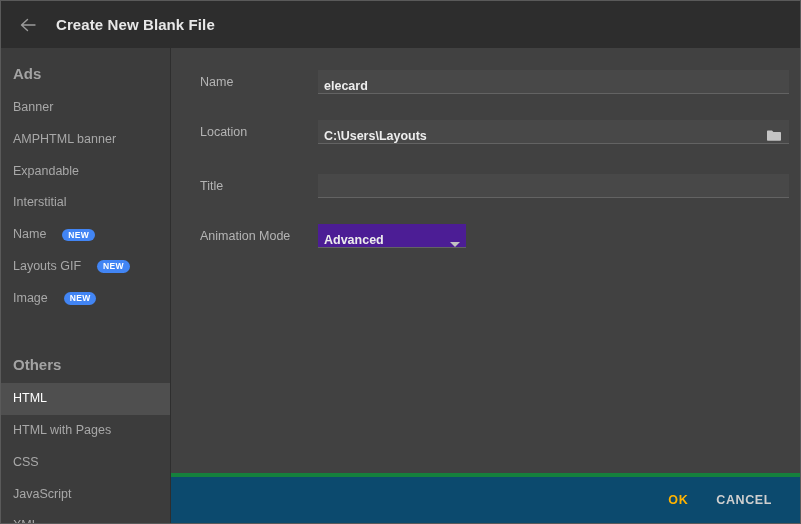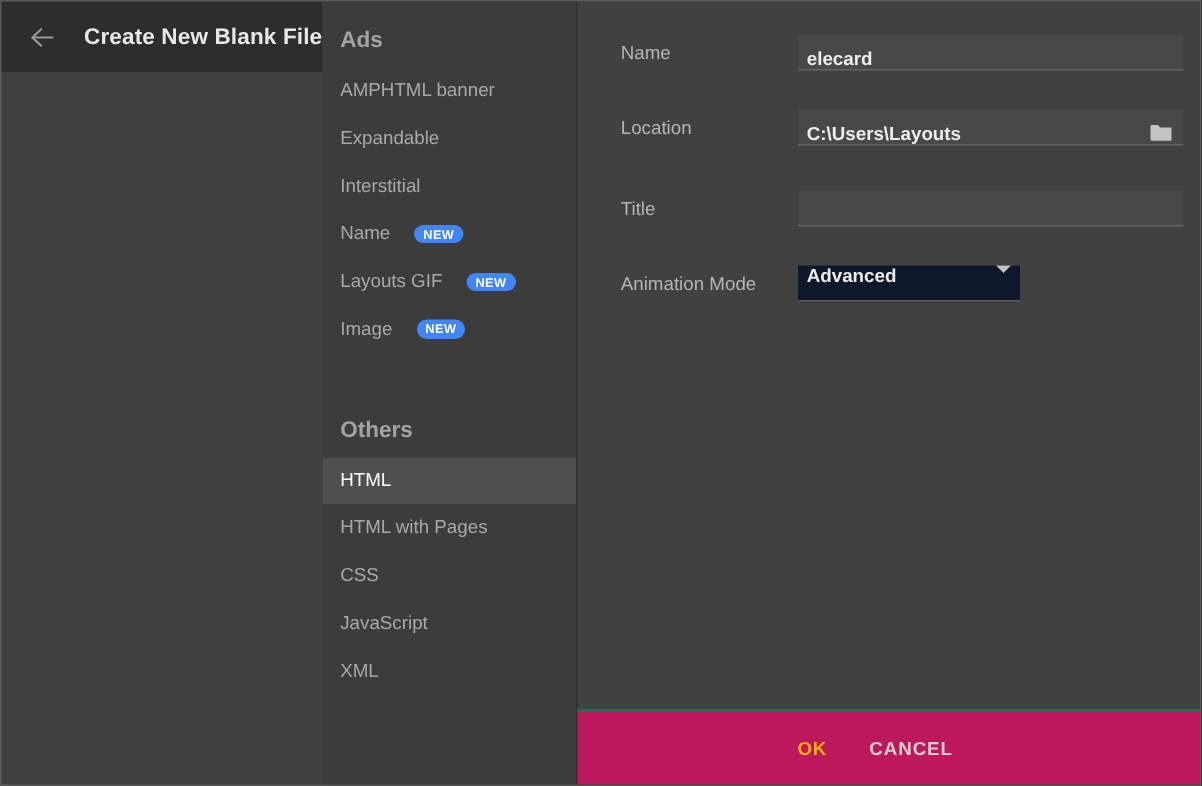--- a/index.html
+++ b/index.html
@@ -12,21 +12,21 @@
   }
   #app {
     position: relative;
     width: 801px;
     height: 524px;
     box-sizing: border-box;
     border: 1px solid #5a5a5a;
     background: #414141;
     overflow: hidden;
     display: flex;
-    flex-direction: row;
+    flex-direction: column;
   }
 
   
   .titlebar {
     height: 47px;
     min-height: 47px;
     background: #2d2d2d;
     display: flex;
     align-items: center;
     padding-left: 10px;
@@ -156,26 +156,26 @@
     height: 15px;
     display: flex;
     align-items: center;
     justify-content: center;
     cursor: pointer;
     flex: none;
   }
 
   .select-box {
     position: relative;
-    background: #0f172a;
+    background: #4c1d95;
     border-bottom: 1px solid #636363;
     width: 148px;
     height: 24px;
     display: flex;
-    align-items: flex-start;
+    align-items: flex-end;
     padding: 0 6px;
     box-sizing: border-box;
     cursor: pointer;
   }
   .select-box .value {
     color: #ededed;
     font-size: 12.5px;
     font-weight: bold;
   }
   .caret {
@@ -183,27 +183,27 @@
     width: 0; height: 0;
     border-left: 5px solid transparent;
     border-right: 5px solid transparent;
     border-top: 5px solid #c2c2c2;
   }
 
   
   .footer {
     height: 50px;
     min-height: 50px;
-    border-top: 1px solid #15803d;
-    display: flex;
-    align-items: center;
-    justify-content: center;
+    border-top: 4px solid #15803d;
+    display: flex;
+    align-items: center;
+    justify-content: flex-end;
     padding-right: 18px;
     box-sizing: border-box;
-    background: #be185d;
+    background: #0c4a6e;
   }
   .dlg-btn {
     font-size: 12.5px;
     font-weight: bold;
     letter-spacing: 0.6px;
     padding: 6px 10px;
     cursor: pointer;
     background: none;
     border: none;
     font-family: "Liberation Sans", sans-serif;
@@ -226,20 +226,23 @@
     </div>
     <div class="titlebar-title">Create New Blank File</div>
   </div>
 
   <div class="body-wrap">
 
     <div class="sidebar">
 
       <div class="group-header">Ads</div>
 
+      <div class="nav-item">
+        <span>Banner</span>
+      </div>
       <div class="nav-item">
         <span>AMPHTML banner</span>
       </div>
       <div class="nav-item">
         <span>Expandable</span>
       </div>
       <div class="nav-item">
         <span>Interstitial</span>
       </div>
       <div class="nav-item">

